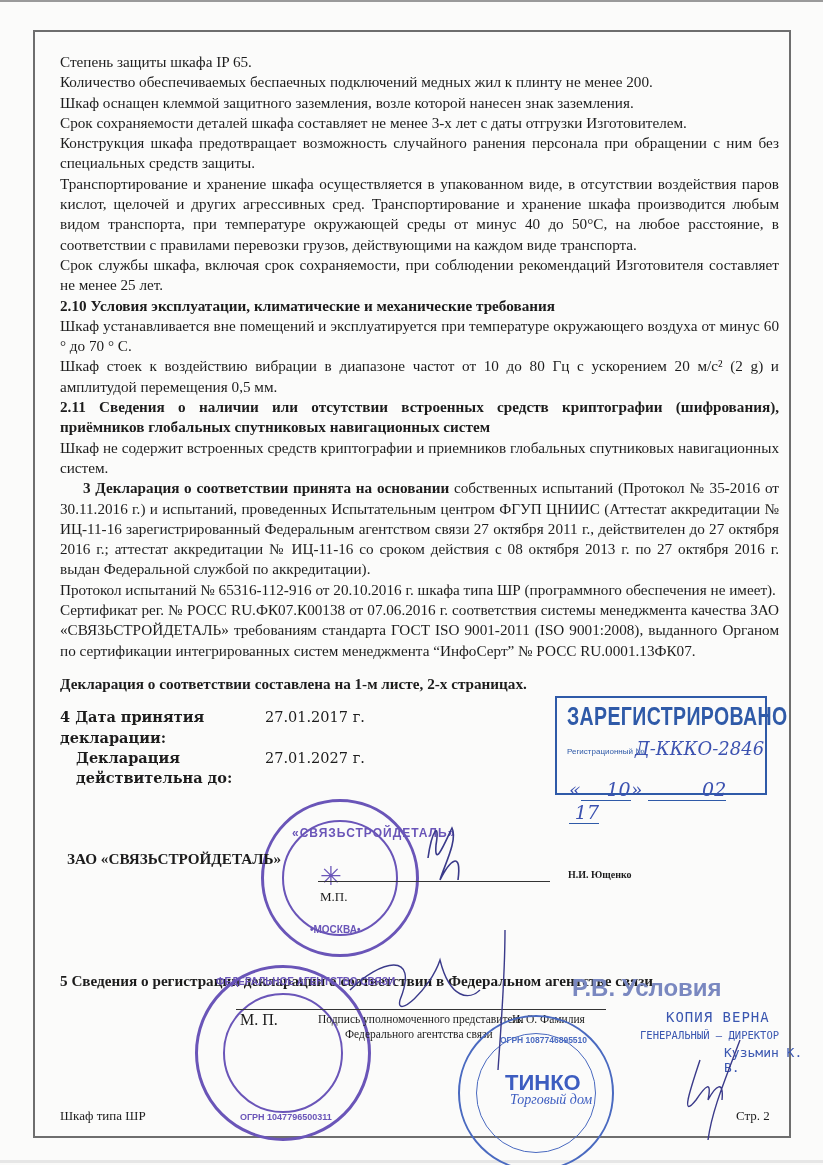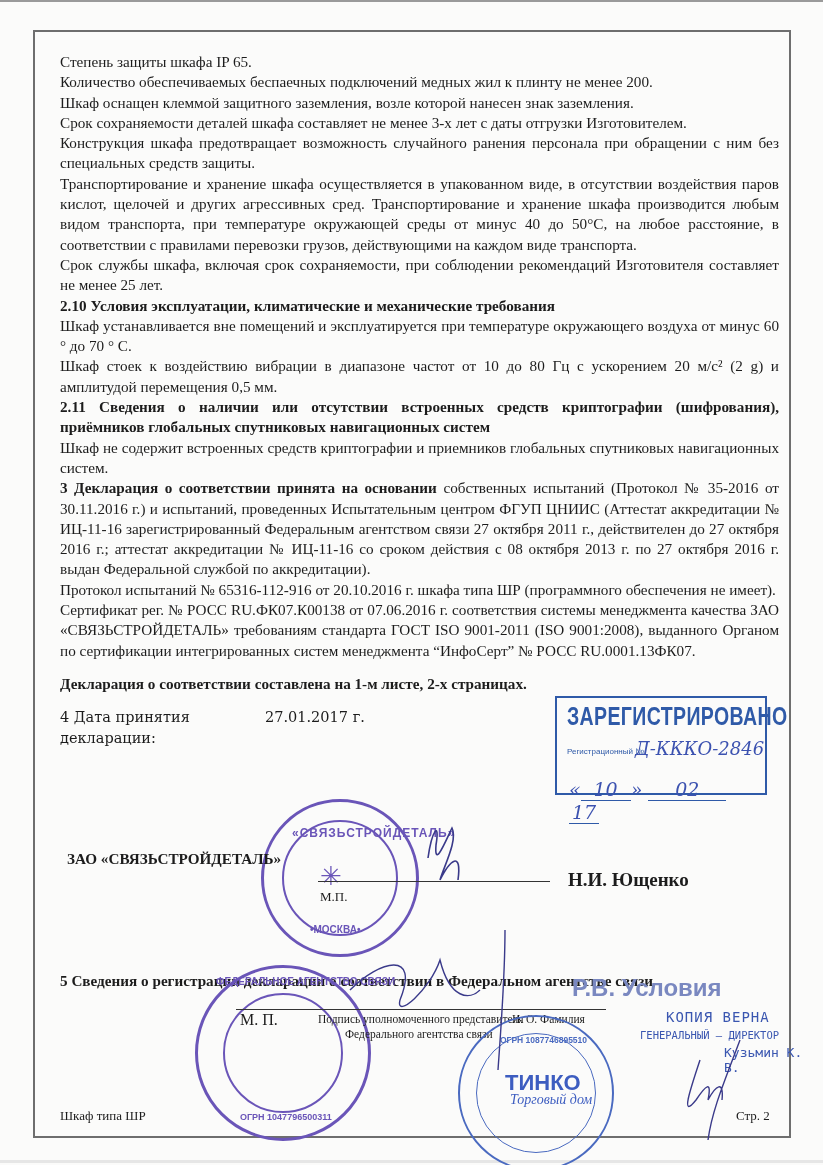--- a/index.html
+++ b/index.html
@@ -8,48 +8,48 @@
     font-family:"Liberation Serif", serif; color:#1c1c1c;
   }
   .topline { position:absolute; left:0; top:0; width:823px; height:2px; background:#9a9a9a; }
   .botline { position:absolute; left:0; top:1160px; width:823px; height:3px; background:#e6e6e6; }
   .frame {
     position:absolute; left:33px; top:30px; width:758px; height:1108px;
     border:2px solid #6e6e6e; box-sizing:border-box;
   }
   .content { position:absolute; left:60px; top:52px; width:719px; font-size:15.2px; line-height:20.3px; }
   .content p { margin:0; text-align:justify; }
-  .b { font-weight:bold; }
+  .b { font-weight:bold;margin-left:23px; }
   .gap { height:13px; }
   .row { display:flex; }
-  .row .lbl { width:205px; font-weight:normal; font-family:"DejaVu Serif", serif; font-size:14.5px; }
+  .row .lbl { width:205px; font-weight:bold; font-family:"DejaVu Serif", serif; font-size:14.5px; }
   .row .val { font-family:"DejaVu Serif", serif; font-size:14.5px; }
   .dir { position:absolute; left:67px; top:849px; font-size:15.2px; line-height:20px; font-weight:bold; }
   .sigline { position:absolute; left:318px; top:881px; width:232px; height:1px; background:#333; }
   .sigline2 { position:absolute; left:236px; top:1009px; width:370px; height:1px; background:#333; }
-  .name { position:absolute; left:568px; top:869px; font-size:19px; font-weight:bold; }
+  .name { position:absolute; left:568px; top:869px; font-size:10px; font-weight:bold; }
   .mp { position:absolute; left:320px; top:889px; font-size:13px; }
   .sec5 { position:absolute; left:60px; top:972px; font-size:15.2px; font-weight:bold; }
   .mp2 { position:absolute; left:240px; top:1011px; font-size:16px; }
   .caption1 { position:absolute; left:318px; top:1013px; font-size:11.5px; }
   .caption2 { position:absolute; left:345px; top:1028px; font-size:11.5px; }
   .caption3 { position:absolute; left:512px; top:1013px; font-size:11.5px; }
   .footer-l { position:absolute; left:60px; top:1108px; font-size:13px; }
   .footer-r { position:absolute; left:736px; top:1108px; font-size:13px; }
 
   
   .reg-stamp {
     position:absolute; left:555px; top:696px; width:212px; height:99px;
     border:2px solid #2f5aa8; color:#2f5aa8; box-sizing:border-box;
   }
   .reg-stamp .title { position:absolute; left:10px; top:4px; font-family:"Liberation Sans", sans-serif; font-weight:bold; font-size:25px; letter-spacing:0.5px; transform:scaleX(0.78); transform-origin:left top; }
   .reg-stamp .num-lbl { position:absolute; left:10px; top:49px; font-family:"Liberation Sans", sans-serif; font-size:8px; }
   .reg-stamp .num { position:absolute; left:78px; top:40px; font-family:"DejaVu Serif", serif; font-style:italic; font-size:18px; color:#3c52b0; }
   .reg-stamp .date { position:absolute; left:12px; top:80px; font-family:"DejaVu Serif", serif; font-style:italic; font-size:19px; color:#3c52b0; width:190px; }
-  .reg-stamp .date span { display:inline-block; border-bottom:1px solid #2f5aa8; text-align:center; }
+  .reg-stamp .date span { display:inline-block; border-bottom:1px solid #2f5aa8; text-align:right; }
 
   .round-stamp { position:absolute; border-radius:50%; }
   .st1 { left:261px; top:799px; width:152px; height:152px; border:3px solid #6a55b8; }
   .st1 .inner { position:absolute; left:18px; top:18px; right:18px; bottom:18px; border:2px solid #6a55b8; border-radius:50%; }
   .st2 { left:195px; top:965px; width:170px; height:170px; border:3px solid #6a55b8; }
   .st2 .inner { position:absolute; left:25px; top:25px; right:25px; bottom:25px; border:2px solid #6a55b8; border-radius:50%; }
   .st3 { left:458px; top:1015px; width:152px; height:152px; border:2px solid #4a6ac0; }
   .st3 .inner { position:absolute; left:16px; top:16px; right:16px; bottom:16px; border:1px solid #4a6ac0; border-radius:50%; }
   .stamp-text { position:absolute; color:#6a55b8; font-family:"Liberation Sans", sans-serif; font-size:10px; font-weight:bold; }
   .star { position:absolute; left:320px; top:861px; font-size:26px; color:#6a55b8; }
@@ -86,20 +86,24 @@
 
   <p><span class="b">3 Декларация о соответствии принята на основании</span><span> собственных испытаний (Протокол № 35-2016 от 30.11.2016 г.) и испытаний, проведенных Испытательным центром ФГУП ЦНИИС (Аттестат аккредитации № ИЦ-11-16 зарегистрированный Федеральным агентством связи 27 октября 2011 г., действителен до 27 октября 2016 г.; аттестат аккредитации № ИЦ-11-16 со сроком действия  с 08 октября 2013 г. по 27 октября 2016 г. выдан Федеральной службой по аккредитации).</span></p>
   <p>Протокол испытаний № 65316-112-916 от 20.10.2016 г. шкафа типа ШР (программного обеспечения не имеет).</p>
   <p>Сертификат рег. № РОСС RU.ФК07.К00138 от 07.06.2016 г. соответствия системы менеджмента качества ЗАО «СВЯЗЬСТРОЙДЕТАЛЬ» требованиям стандарта ГОСТ ISO 9001-2011 (ISO 9001:2008), выданного Органом по сертификации интегрированных систем менеджмента “ИнфоСерт” № РОСС RU.0001.13ФК07.</p>
   <div class="gap"></div>
   <p class="b">Декларация о соответствии составлена на 1-м листе, 2-х страницах.</p>
   <div class="gap"></div>
   <div class="row">
     <span class="lbl">4  Дата принятия декларации:</span>
     <span class="val">27.01.2017 г.</span>
+  </div>
+  <div class="row">
+    <span class="lbl" style="padding-left:16px;width:189px;">Декларация действительна до:</span>
+    <span class="val">27.01.2027 г.</span>
   </div>
 </div>
 
 <div class="reg-stamp">
   <div class="title">ЗАРЕГИСТРИРОВАНО</div>
   <div class="num-lbl">Регистрационный №</div>
   <div class="num">Д-КККО-2846</div>
   <div class="date">
     «<span style="width:50px">10</span>»
     <span style="width:78px">02</span>

